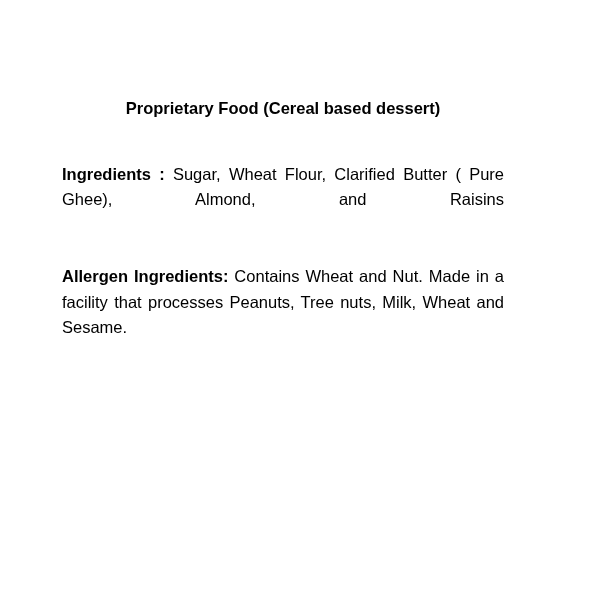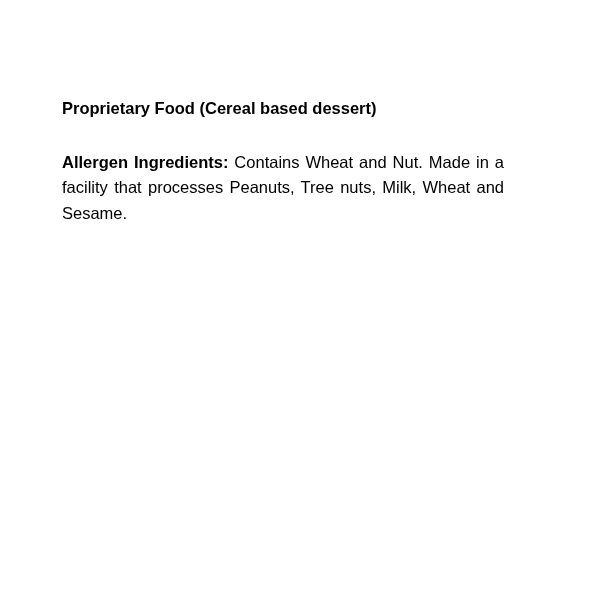--- a/index.html
+++ b/index.html
@@ -31,22 +31,22 @@
     font-size: 16.5px;
     line-height: 1.55;
     text-align: justify;
     text-justify: inter-word;
   }
   .block:last-child {
     margin-bottom: 0;
   }
   .title-block {
     font-weight: bold;
-    text-align: left;
-    margin-bottom: 28px;
+    text-align: center;
+    margin-bottom: 40px;
   }
   .lead {
     font-weight: bold;
   }
   .body-text {
     font-weight: normal;
   }
   
   .just {
     text-align: justify;
@@ -58,19 +58,22 @@
   }
 </style>
 </head>
 <body>
 
 <div class="page">
   <div class="content">
 
     <p class="block title-block">Proprietary Food (Cereal based dessert)</p>
 
+    <p class="block just">
+      <span class="lead">Ingredients  :</span><span class="body-text"> Sugar, Wheat Flour, Clarified Butter ( Pure Ghee), Almond, and Raisins</span>
+    </p>
 
     <p class="block just">
       <span class="lead">Allergen Ingredients:</span><span class="body-text">  Contains Wheat and Nut. Made in a facility that processes Peanuts, Tree nuts, Milk, Wheat and Sesame.</span>
     </p>
 
   </div>
 </div>
 
 </body></html>

